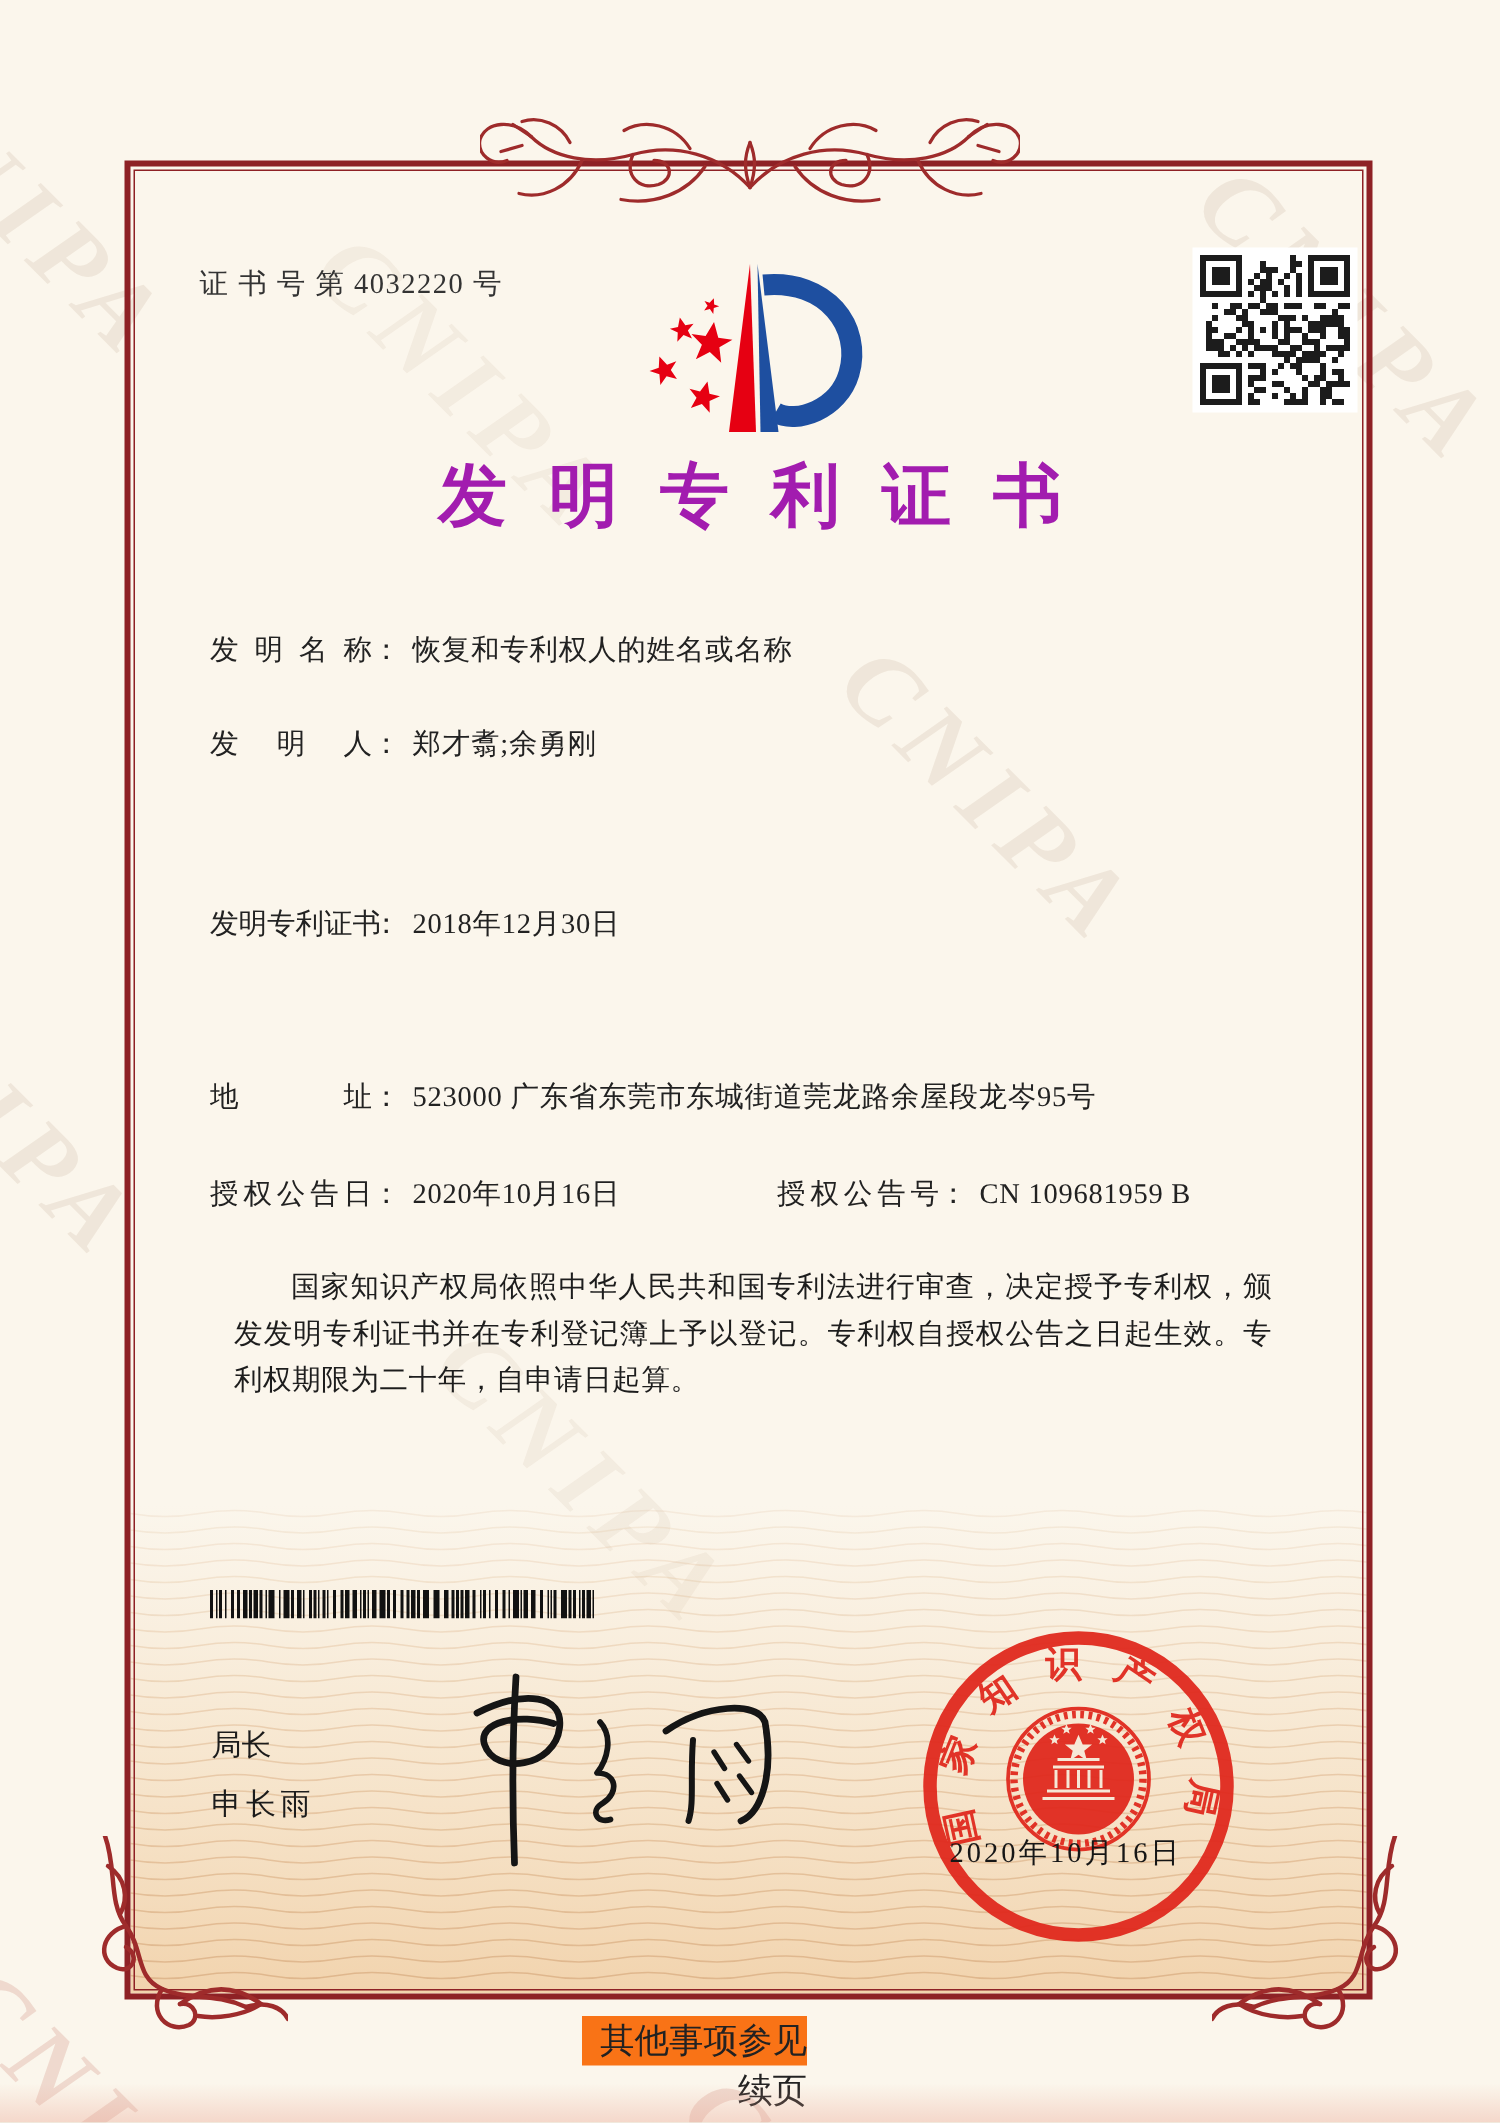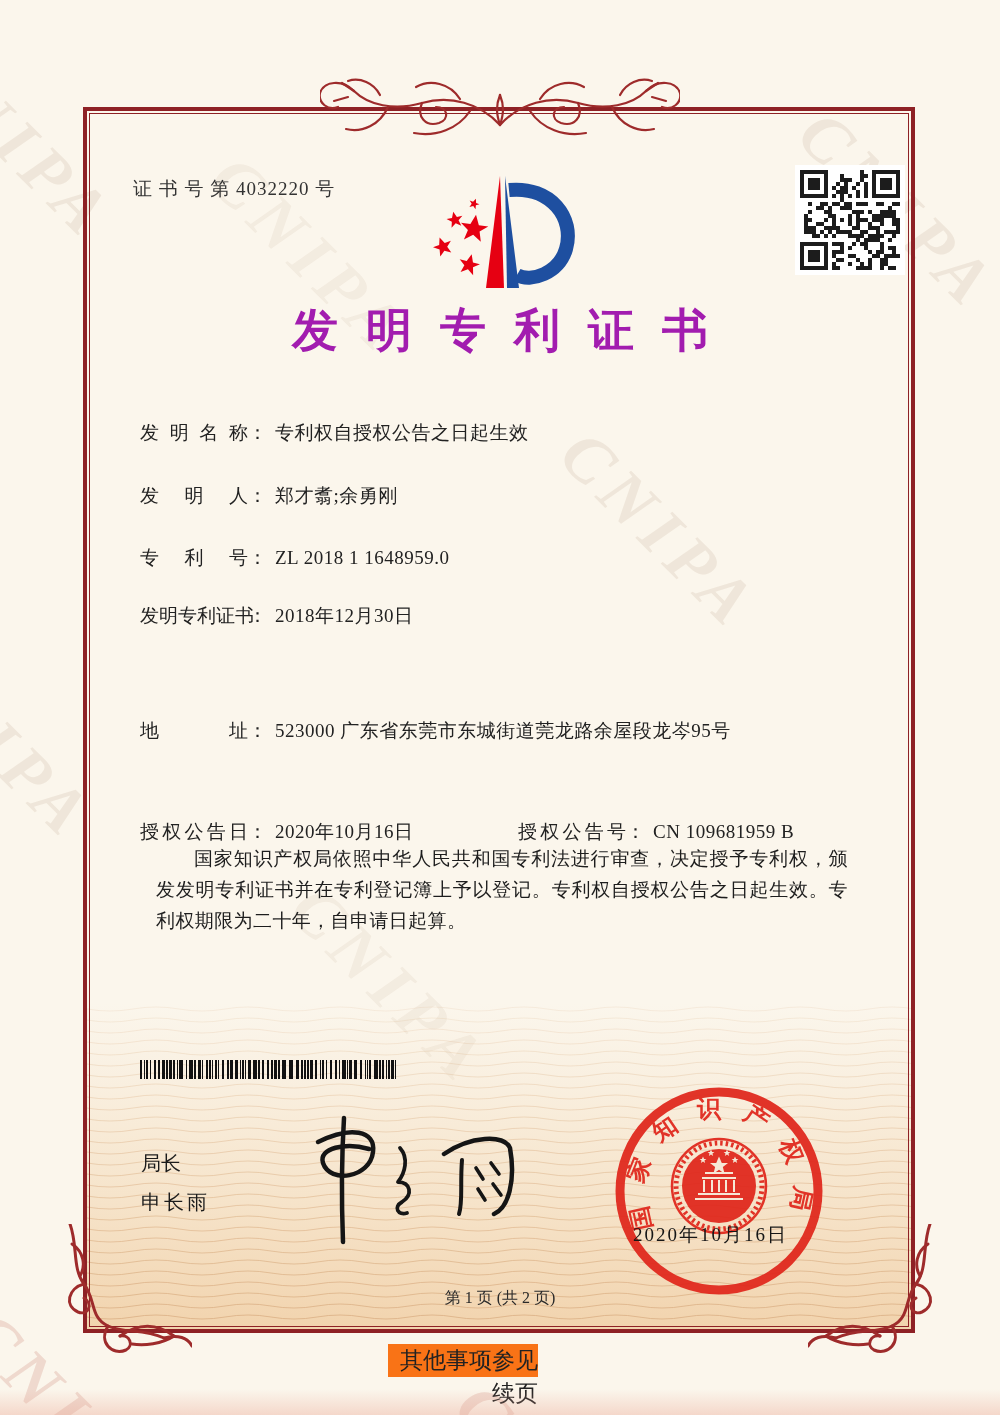--- a/index.html
+++ b/index.html
@@ -471,35 +471,32 @@
         <rect x="64" y="96" width="4" height="4" fill="#1c1c1c"></rect>
         <rect x="68" y="96" width="4" height="4" fill="#1c1c1c"></rect>
         <rect x="80" y="96" width="4" height="4" fill="#1c1c1c"></rect>
         <rect x="88" y="96" width="4" height="4" fill="#1c1c1c"></rect>
         <rect x="92" y="96" width="4" height="4" fill="#1c1c1c"></rect>
       </svg></div>
 
   <div class="title">发明专利证书</div>
 
   <div class="frow" style="top:420px;">
-    <span class="flabel">发明名称</span><span class="fcolon">：</span><span class="fvalue">专利权自授权公告之日起生效</span>
+    <span class="flabel">发明名称</span><span class="fcolon">：</span><span class="fvalue">恢复和专利权人的姓名或名称</span>
   </div>
   <div class="frow" style="top:483px;">
     <span class="flabel">发明人</span><span class="fcolon">：</span><span class="fvalue">郑才翥;余勇刚</span>
-  </div>
-  <div class="frow" style="top:545px;">
-    <span class="flabel">专利号</span><span class="fcolon">：</span><span class="fvalue">ZL 2018 1 1648959.0</span>
   </div>
   <div class="frow" style="top:603px;">
     <span class="flabel">发明专利证书</span><span class="fcolon">：</span><span class="fvalue">2018年12月30日</span>
   </div>
   <div class="frow" style="top:718px;">
     <span class="flabel">地址</span><span class="fcolon">：</span><span class="fvalue">523000 广东省东莞市东城街道莞龙路余屋段龙岑95号</span>
   </div>
-  <div class="frow" style="top:783px;margin-top:36px;">
+  <div class="frow" style="top:783px;">
     <span>
       <span class="flabel">授权公告日</span><span class="fcolon">：</span><span class="fvalue">2020年10月16日</span>
     </span>
     <span class="fgroup2">
       <span class="flabel">授权公告号</span><span class="fcolon">：</span><span class="fvalue">CN 109681959 B</span>
     </span>
   </div>
 
   <div class="body-text">
     <p>国家知识产权局依照中华人民共和国专利法进行审查，决定授予专利权，颁发发明专利证书并在专利登记簿上予以登记。专利权自授权公告之日起生效。专利权期限为二十年，自申请日起算。</p>
@@ -620,17 +617,16 @@
           <path d="M96,100 L96,112 M104,100 L104,112 M111,100 L111,112 M118,100 L118,112 M126,100 L126,112"></path>
           <path d="M90,114 L132,114"></path>
           <path d="M87,119 L135,119"></path>
         </g>
       </g>
     </g>
   </svg>
 
   <div class="seal-date">2020年10月16日</div>
 
-  <div class="page-info">第 1 页 (共 2 页)</div>
   <div class="bottom-note">其他事项参见续页</div>
   <div class="bottom-blush"></div>
 
 </div>
 
 </body></html>

